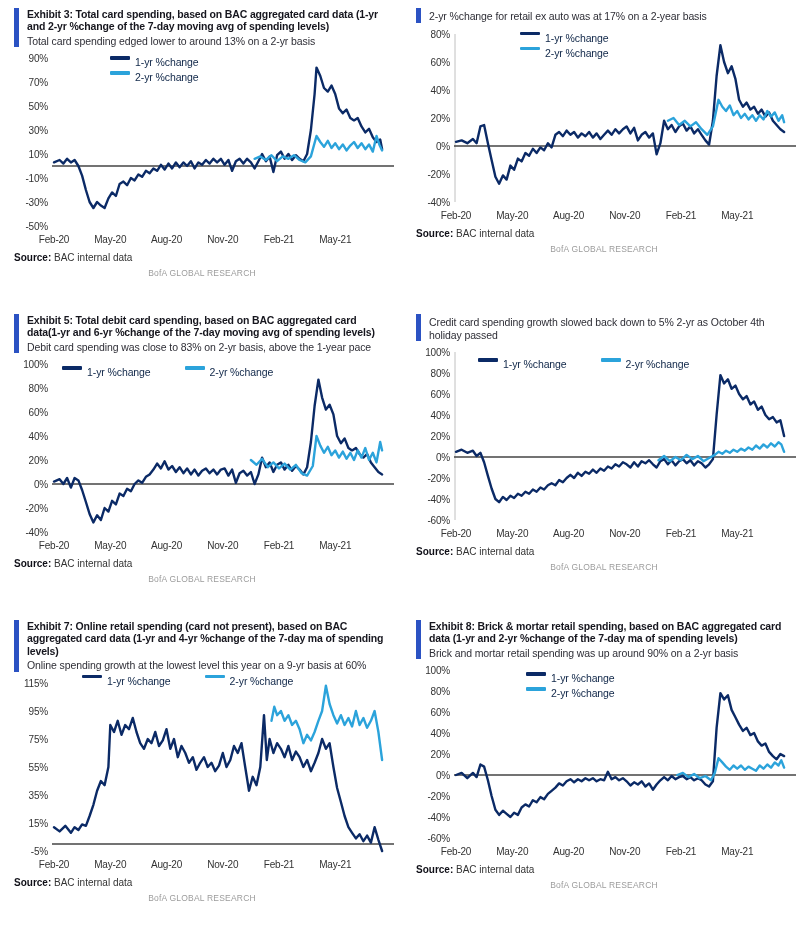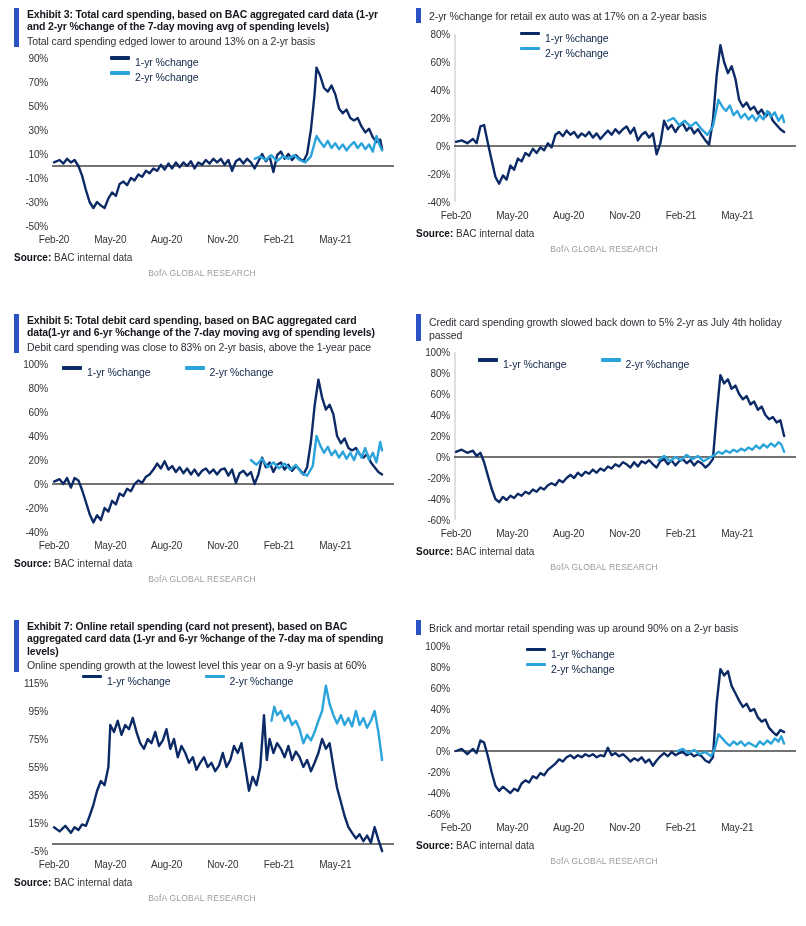--- a/index.html
+++ b/index.html
@@ -158,21 +158,21 @@
     <div class="foot">
       <div class="src"><b>Source:</b> <span>BAC internal data</span></div>
       <div class="brand">BofA GLOBAL RESEARCH</div>
     </div>
   </div>
 
   <div class="cell">
     <div class="hdr">
       <div class="bar accent" style="background: rgb(43, 82, 195);"></div>
       <div class="htxt">
-        <div class="subtitle">Credit card spending growth slowed back down to 5% 2-yr as July 4th holiday passed</div>
+        <div class="subtitle">Credit card spending growth slowed back down to 5% 2-yr as October 4th holiday passed</div>
       </div>
     </div>
     <div class="plot"><svg viewBox="0 0 382 200" width="382" height="200">
           <line x1="39" y1="8" x2="39" y2="176" stroke="#c0c0c0" stroke-width="1"></line>
           <text x="34" y="11.5" text-anchor="end" style="font-size:10px;fill:#333333;letter-spacing:-0.2px;">100%</text>
           <text x="34" y="32.5" text-anchor="end" style="font-size:10px;fill:#333333;letter-spacing:-0.2px;">80%</text>
           <text x="34" y="53.5" text-anchor="end" style="font-size:10px;fill:#333333;letter-spacing:-0.2px;">60%</text>
           <text x="34" y="74.5" text-anchor="end" style="font-size:10px;fill:#333333;letter-spacing:-0.2px;">40%</text>
           <text x="34" y="95.5" text-anchor="end" style="font-size:10px;fill:#333333;letter-spacing:-0.2px;">20%</text>
           <text x="34" y="116.5" text-anchor="end" style="font-size:10px;fill:#333333;letter-spacing:-0.2px;">0%</text>
@@ -203,21 +203,21 @@
     <div class="foot">
       <div class="src"><b>Source:</b> <span>BAC internal data</span></div>
       <div class="brand">BofA GLOBAL RESEARCH</div>
     </div>
   </div>
 
   <div class="cell">
     <div class="hdr">
       <div class="bar accent" style="background: rgb(43, 82, 195);"></div>
       <div class="htxt">
-        <div class="title">Exhibit 7: Online retail spending (card not present), based on BAC aggregated card data (1-yr and 6-yr %change of the 7-day ma of spending levels)</div>
+        <div class="title">Exhibit 7: Online retail spending (card not present), based on BAC aggregated card data (1-yr and 4-yr %change of the 7-day ma of spending levels)</div>
         <div class="subtitle">Online spending growth at the lowest level this year on a 9-yr basis at 60%</div>
       </div>
     </div>
     <div class="plot"><svg viewBox="0 0 382 200" width="382" height="200">
           <text x="34" y="11.5" text-anchor="end" style="font-size:10px;fill:#333333;letter-spacing:-0.2px;">115%</text>
           <text x="34" y="39.5" text-anchor="end" style="font-size:10px;fill:#333333;letter-spacing:-0.2px;">95%</text>
           <text x="34" y="67.5" text-anchor="end" style="font-size:10px;fill:#333333;letter-spacing:-0.2px;">75%</text>
           <text x="34" y="95.5" text-anchor="end" style="font-size:10px;fill:#333333;letter-spacing:-0.2px;">55%</text>
           <text x="34" y="123.5" text-anchor="end" style="font-size:10px;fill:#333333;letter-spacing:-0.2px;">35%</text>
           <text x="34" y="151.5" text-anchor="end" style="font-size:10px;fill:#333333;letter-spacing:-0.2px;">15%</text>
@@ -246,20 +246,21 @@
     <div class="foot">
       <div class="src"><b>Source:</b> <span>BAC internal data</span></div>
       <div class="brand">BofA GLOBAL RESEARCH</div>
     </div>
   </div>
 
   <div class="cell">
     <div class="hdr">
       <div class="bar accent" style="background: rgb(43, 82, 195);"></div>
       <div class="htxt">
+        <div class="title">Exhibit 8: Brick &amp; mortar retail spending, based on BAC aggregated card data (1-yr and 2-yr %change of the 7-day ma of spending levels)</div>
         <div class="subtitle">Brick and mortar retail spending was up around 90% on a 2-yr basis</div>
       </div>
     </div>
     <div class="plot"><svg viewBox="0 0 382 200" width="382" height="200">
           <text x="34" y="11.5" text-anchor="end" style="font-size:10px;fill:#333333;letter-spacing:-0.2px;">100%</text>
           <text x="34" y="32.5" text-anchor="end" style="font-size:10px;fill:#333333;letter-spacing:-0.2px;">80%</text>
           <text x="34" y="53.5" text-anchor="end" style="font-size:10px;fill:#333333;letter-spacing:-0.2px;">60%</text>
           <text x="34" y="74.5" text-anchor="end" style="font-size:10px;fill:#333333;letter-spacing:-0.2px;">40%</text>
           <text x="34" y="95.5" text-anchor="end" style="font-size:10px;fill:#333333;letter-spacing:-0.2px;">20%</text>
           <text x="34" y="116.5" text-anchor="end" style="font-size:10px;fill:#333333;letter-spacing:-0.2px;">0%</text>

